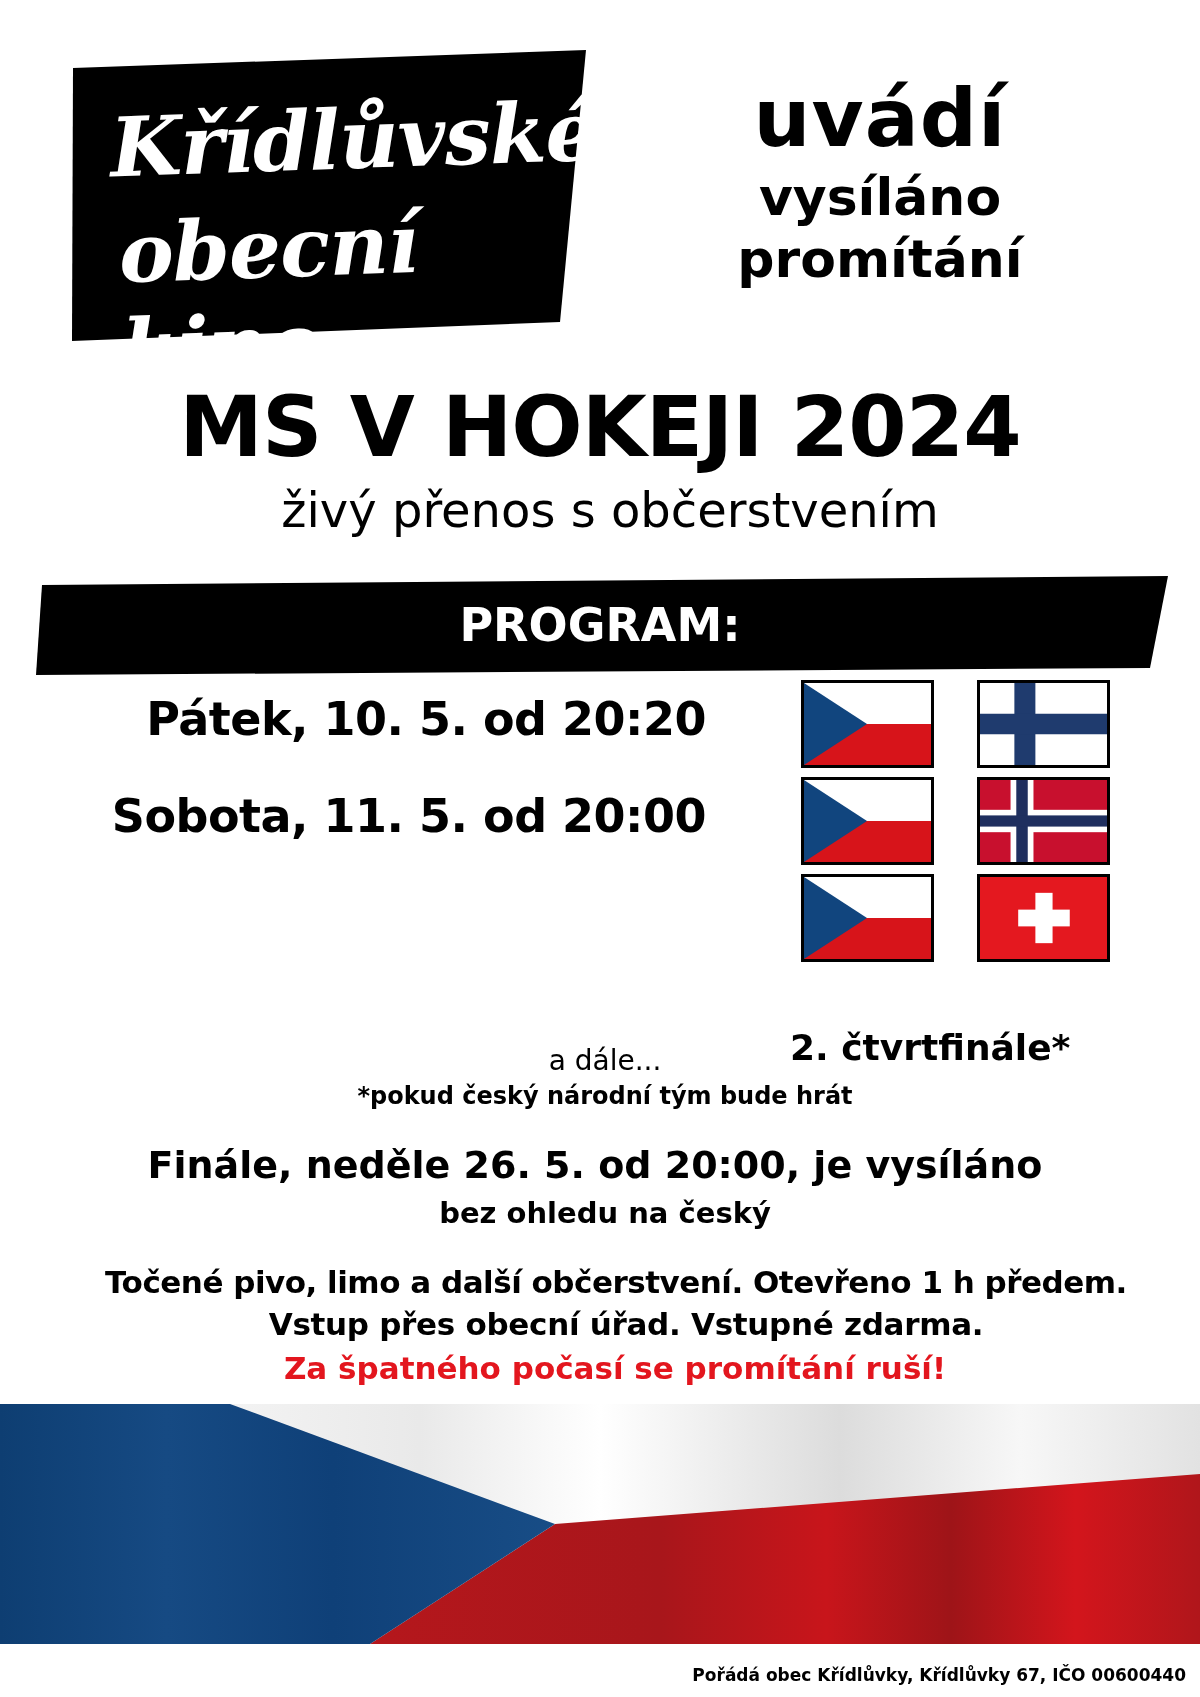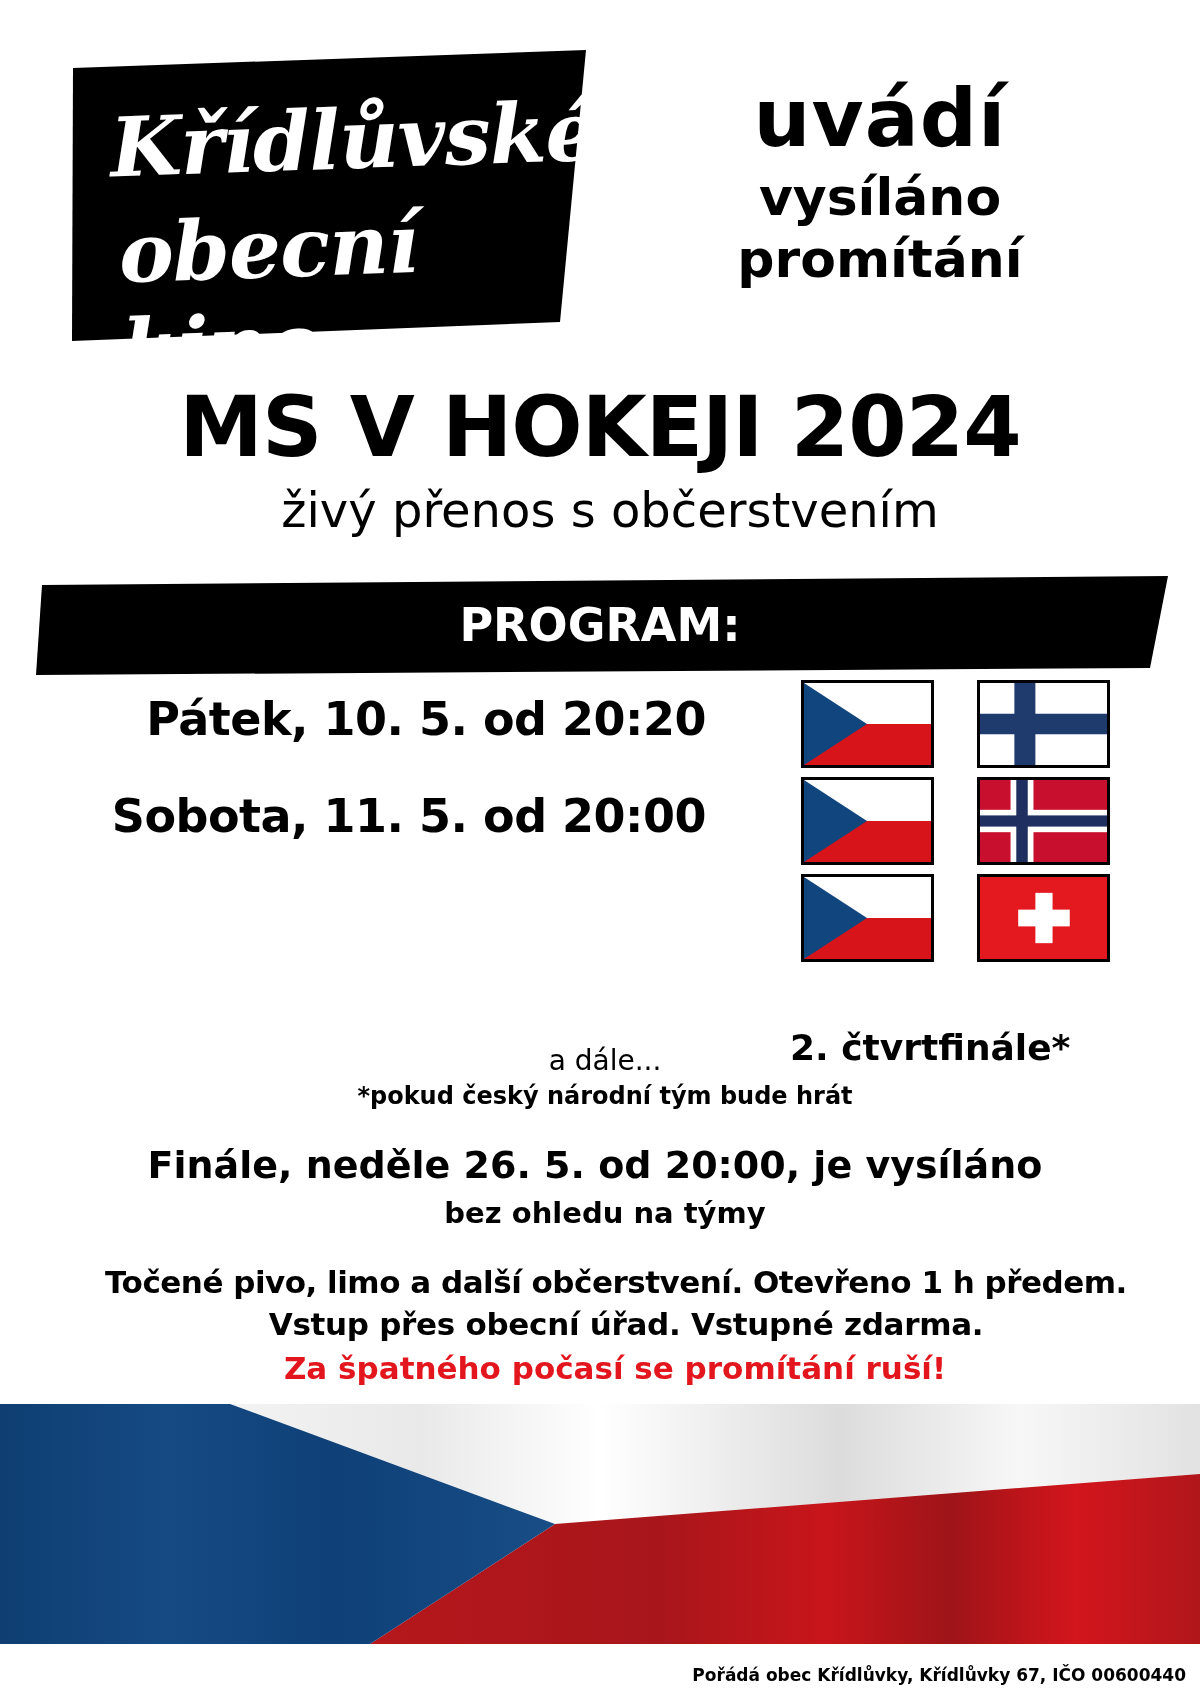--- a/index.html
+++ b/index.html
@@ -145,21 +145,21 @@
   </div>
 </div>
 
 <div class="a-dale">a dále...</div>
 <div class="qf-row">
   <div class="qf-label">2. čtvrtfinále*</div>
 </div>
 <div class="qf-note">*pokud český národní tým bude hrát</div>
 
 <div class="final">Finále, neděle 26. 5. od 20:00, je vysíláno</div>
-<div class="final-note">bez ohledu na týmy</div>
+<div class="final-note">bez ohledu na český</div>
 
 <div class="info1">Točené pivo, limo a další občerstvení. Otevřeno 1 h předem.</div>
 <div class="info2">Vstup přes obecní úřad. Vstupné zdarma.</div>
 <div class="warning">Za špatného počasí se promítání ruší!</div>
 
 <svg class="big-flag" width="1200" height="240" viewBox="0 0 1200 240" preserveAspectRatio="none">
   <defs>
     <linearGradient id="whiteWave" x1="0" y1="0" x2="1" y2="0">
       <stop offset="0" stop-color="#ffffff"></stop>
       <stop offset="0.35" stop-color="#e9e9e9"></stop>

